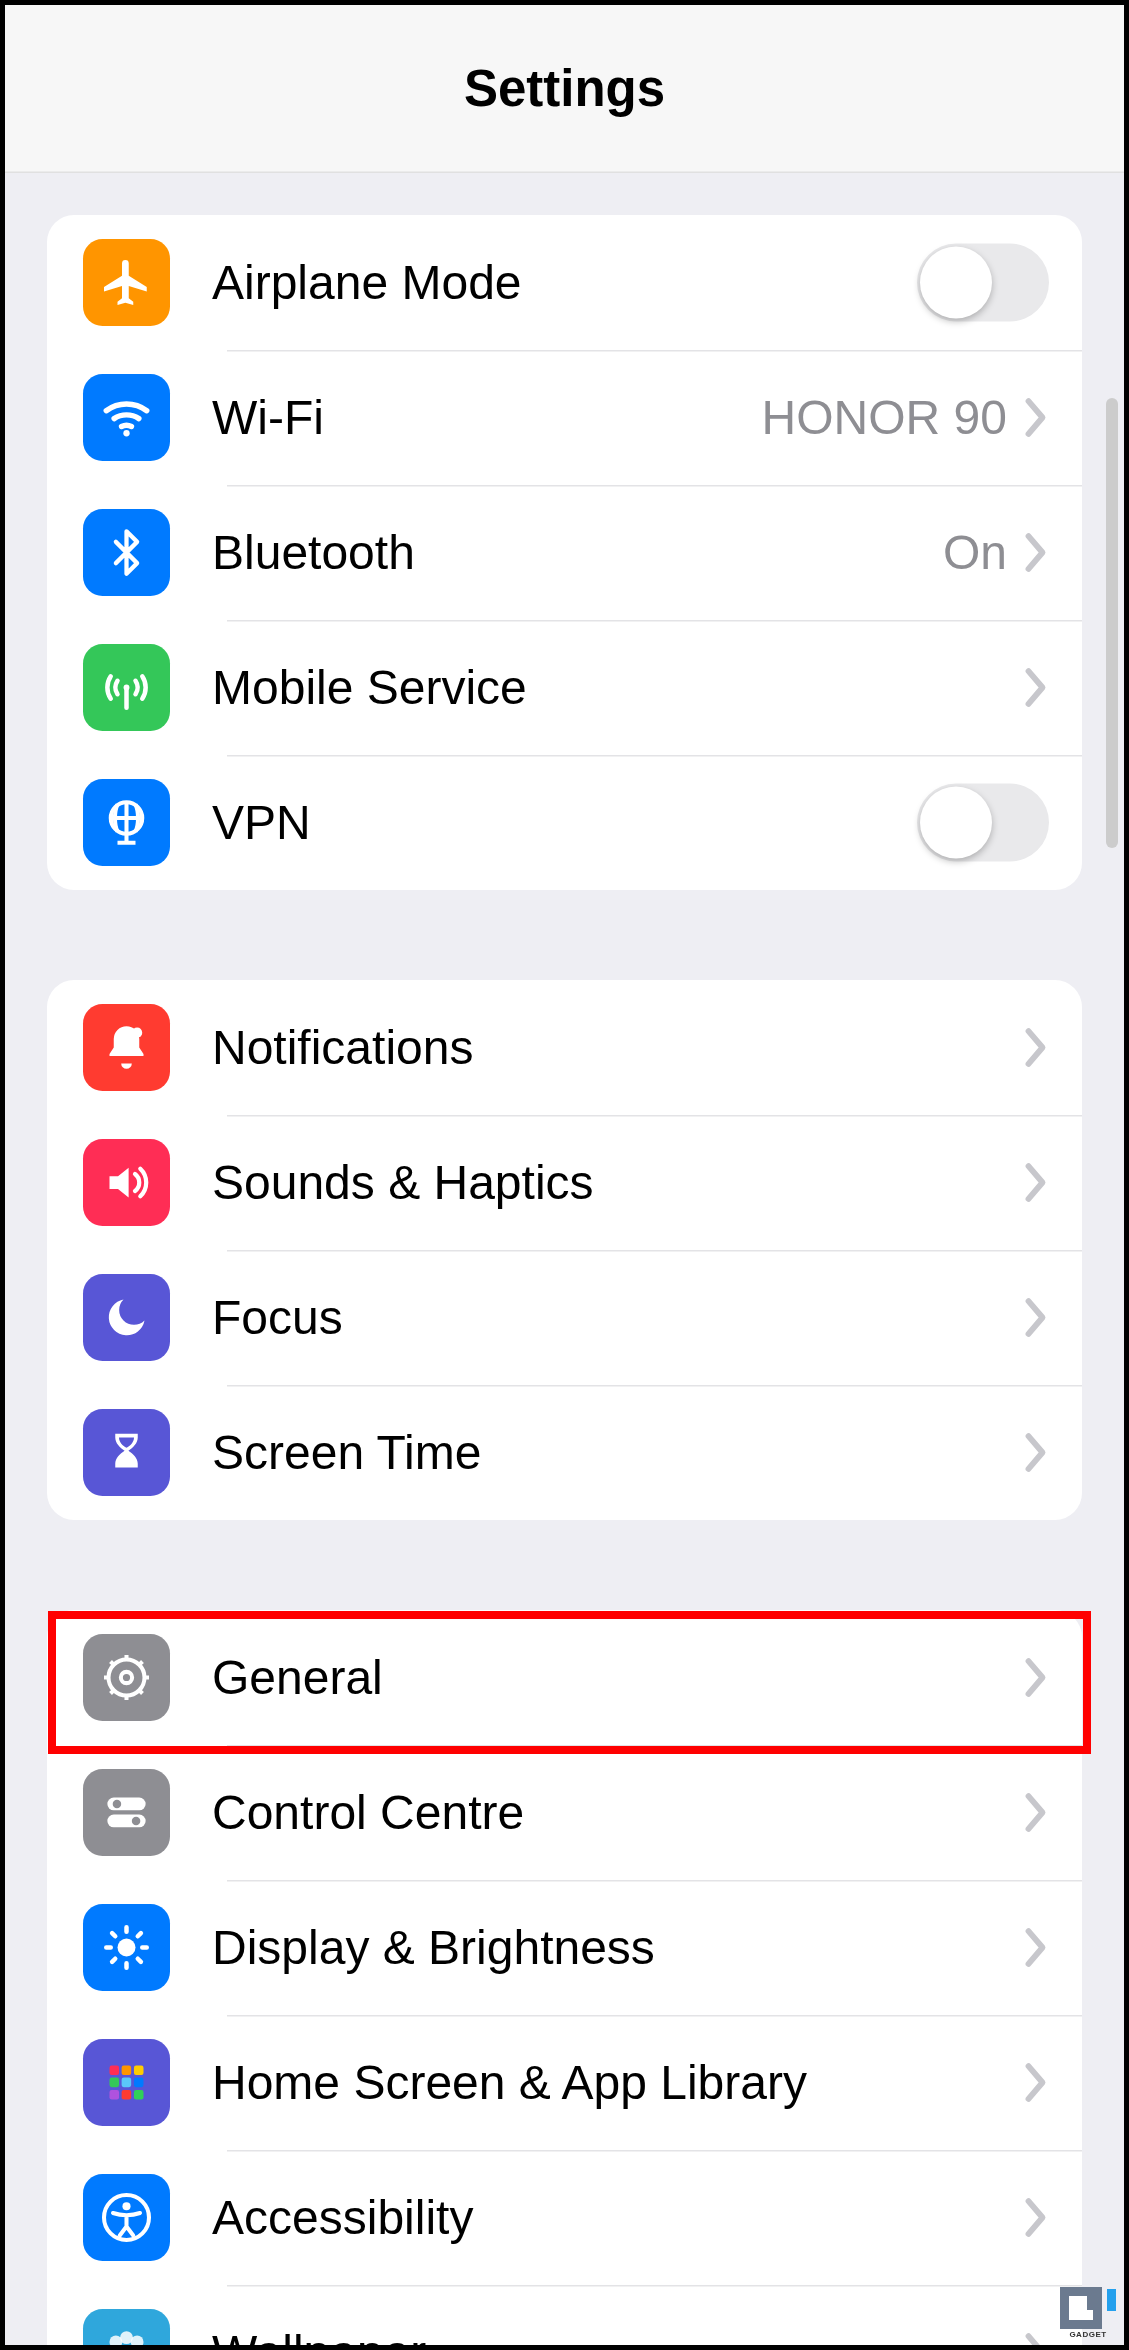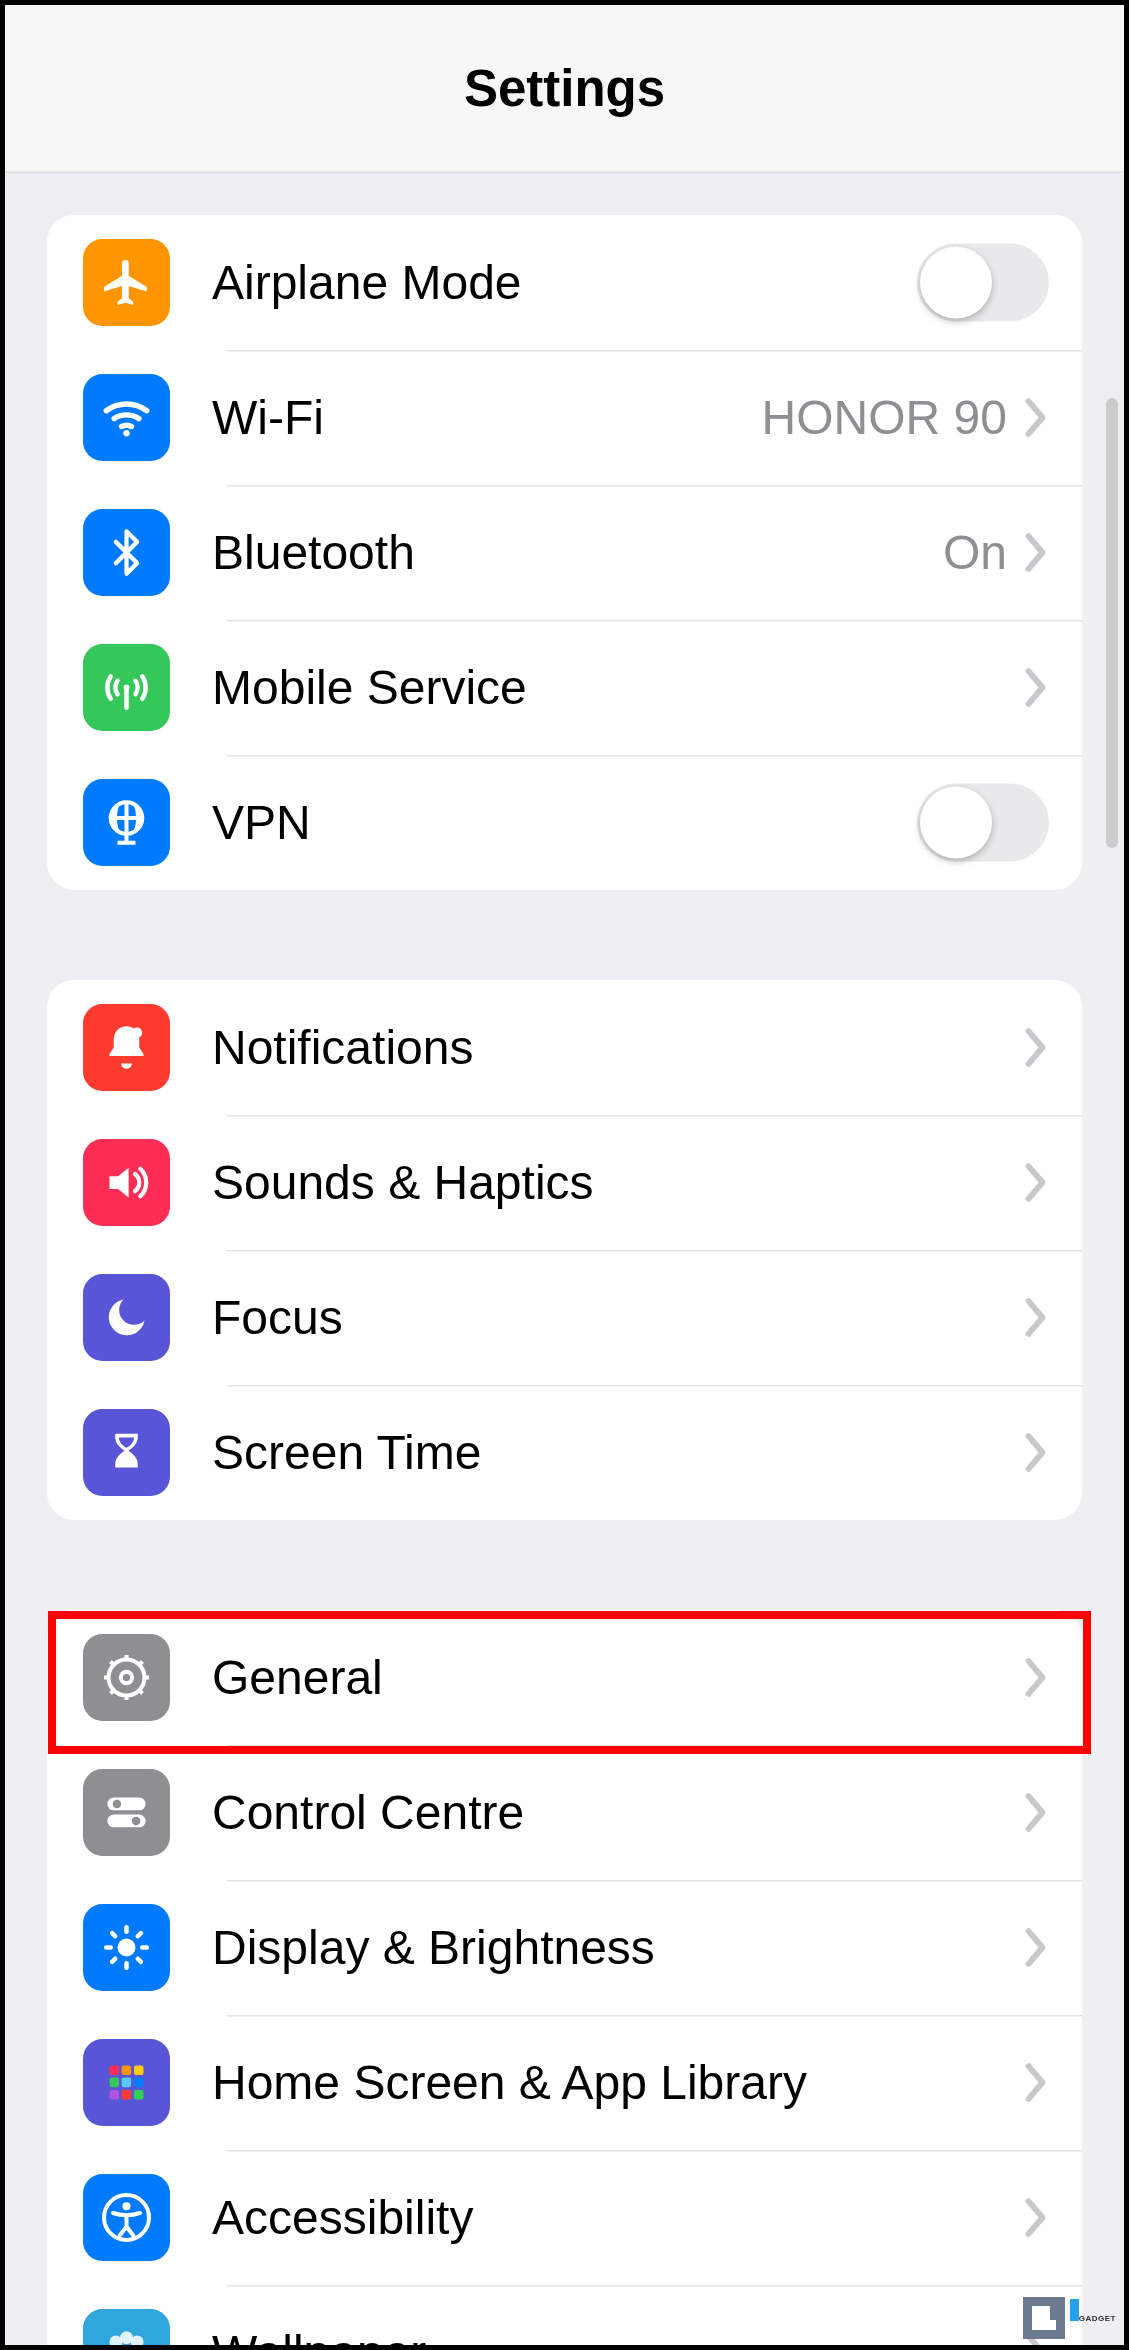--- a/index.html
+++ b/index.html
@@ -122,21 +122,21 @@
     height: 300px;
     background: #cccccc;
     border-radius: 4px;
   }
   .watermark {
     position: absolute;
     right: 8px;
     bottom: 6px;
     z-index: 20;
     display: flex;
-    flex-direction: row;
+    flex-direction: column;
     align-items: center;
   }
   .watermark-logo {
     display: flex;
     align-items: flex-start;
   }
   .watermark-g {
     width: 42px;
     height: 42px;
     background: #6b7a8f;

